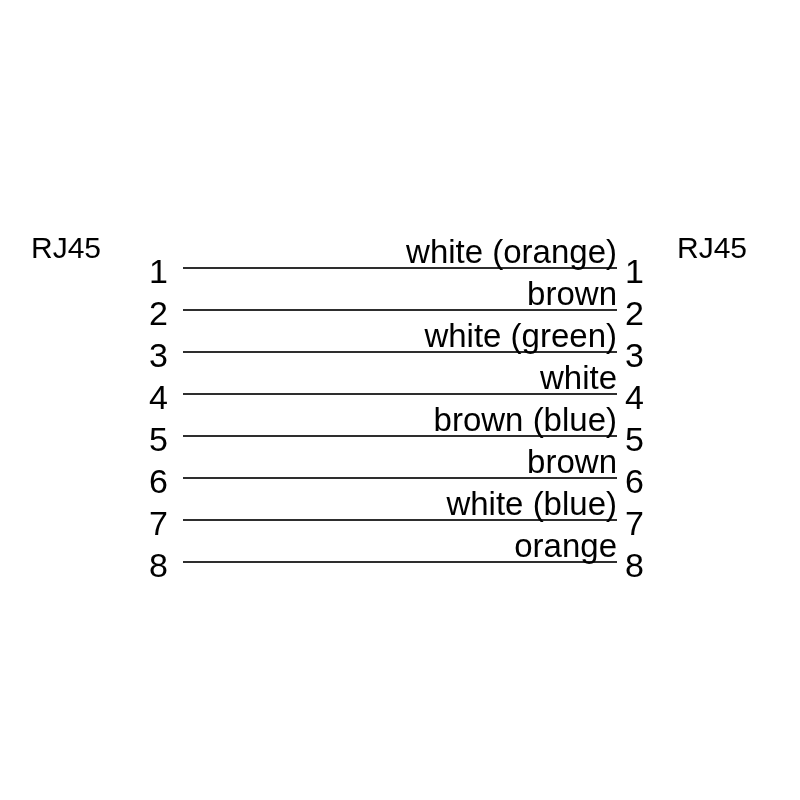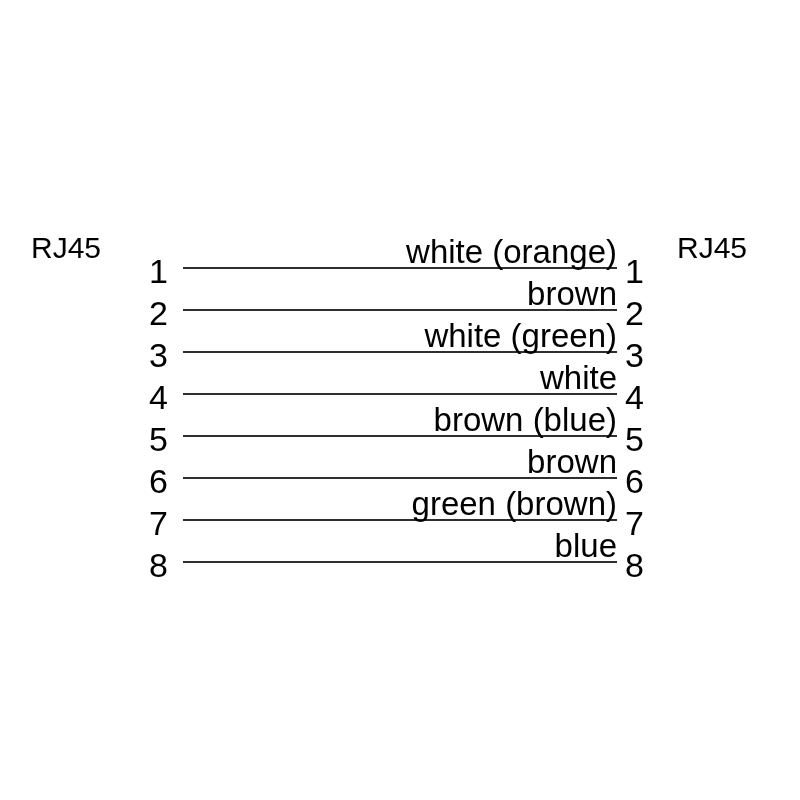--- a/index.html
+++ b/index.html
@@ -108,23 +108,23 @@
   </div>
       <div class="wire-row" style="top: 477px;">
     <span class="pin pin-left">6</span>
     <span class="wire-line" style="background: rgb(46, 46, 46); left: 183px; width: 434px;"></span>
     <span class="wire-label">brown</span>
     <span class="pin pin-right">6</span>
   </div>
       <div class="wire-row" style="top: 519px;">
     <span class="pin pin-left">7</span>
     <span class="wire-line" style="background: rgb(46, 46, 46); left: 183px; width: 434px;"></span>
-    <span class="wire-label">green (brown)</span>
+    <span class="wire-label">white (blue)</span>
     <span class="pin pin-right">7</span>
   </div>
       <div class="wire-row" style="top: 561px;">
     <span class="pin pin-left">8</span>
     <span class="wire-line" style="background: rgb(46, 46, 46); left: 183px; width: 434px;"></span>
-    <span class="wire-label">blue</span>
+    <span class="wire-label">orange</span>
     <span class="pin pin-right">8</span>
   </div>
     </div>
 </div>
 
 </body></html>

